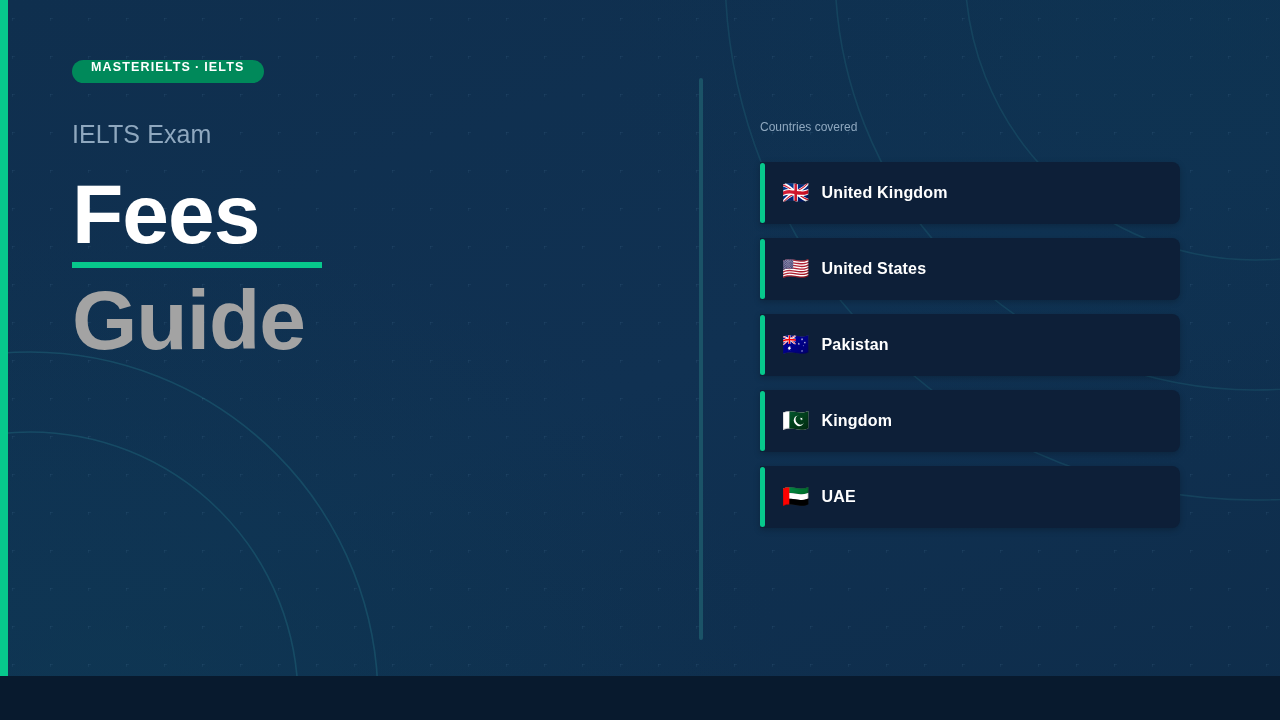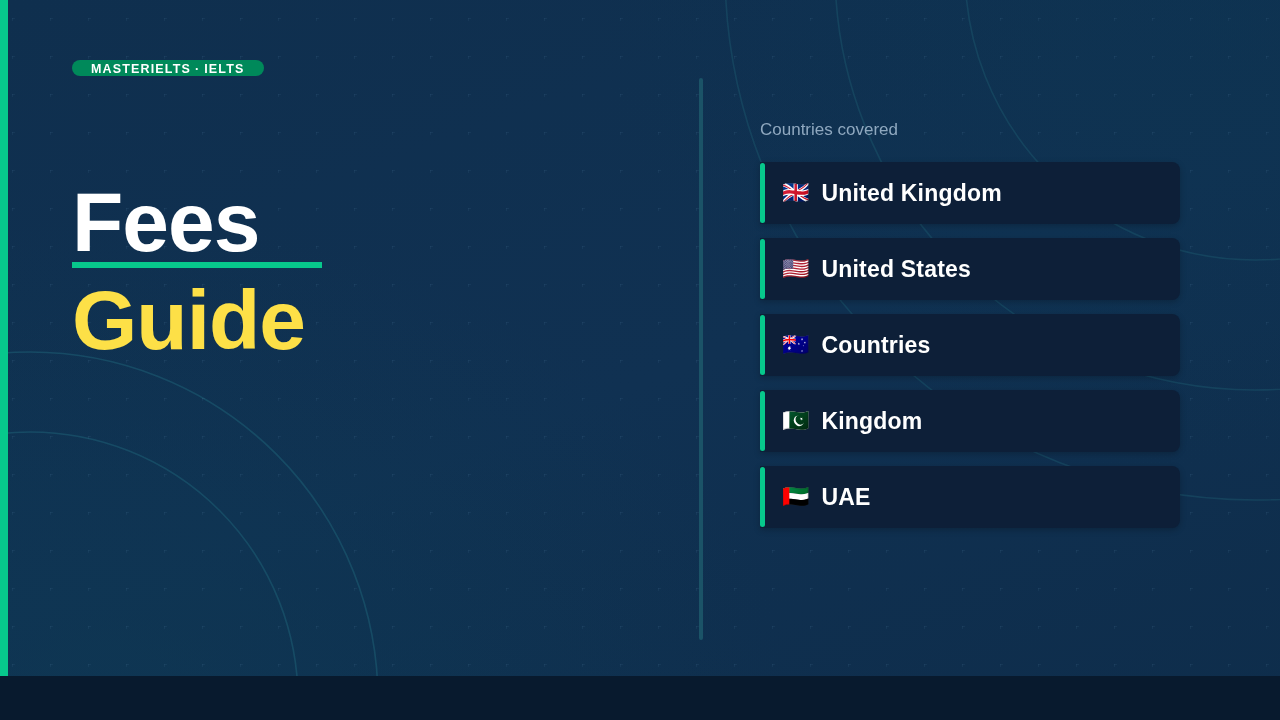--- a/index.html
+++ b/index.html
@@ -87,24 +87,24 @@
     left: 72px;
     top: 0;
     width: 600px;
     height: 720px;
   }
 
   .badge {
     position: absolute;
     left: 0;
     top: 60px;
-    height: 16px;
+    height: 23px;
     padding: 0 19px;
     display: inline-flex;
-    align-items: flex-end;
+    align-items: flex-start;
     gap: 0;
     background: #00895a;
     border-radius: 16px;
     color: #ffffff;
     font-size: 12.5px;
     font-weight: bold;
     letter-spacing: 1.15px;
     white-space: nowrap;
   }
   .badge .dot-sep {
@@ -126,56 +126,55 @@
   .title-1 {
     position: absolute;
     left: 0;
     top: 166px;
     color: #ffffff;
     font-size: 84px;
     line-height: 96px;
     font-weight: bold;
     letter-spacing: -1px;
     white-space: nowrap;
-    margin-top: 8px;
   }
   .title-underline {
     position: absolute;
     left: 0;
     top: 262px;
     width: 250px;
     height: 6px;
     background: #07c88c;
   }
   .title-2 {
     position: absolute;
     left: 0;
     top: 272px;
-    color: #fde047;
+    color: #a3a3a3;
     font-size: 84px;
     line-height: 96px;
     font-weight: bold;
     letter-spacing: -1px;
     white-space: nowrap;
   }
 
   
   .right-col {
     position: absolute;
     left: 760px;
     top: 0;
     width: 420px;
     height: 720px;
   }
   .right-label {
     position: absolute;
     left: 0;
     top: 120px;
     color: #8fa8bf;
-    font-size: 17px;
+    font-size: 12px;
     font-weight: 400;
     white-space: nowrap;
   }
 
   .card-list {
     position: absolute;
     left: 0;
     top: 162px;
     width: 420px;
     display: flex;
@@ -204,21 +203,21 @@
     margin-left: 22px;
     color: #ffffff;
     font-size: 22px;
     line-height: 1;
     letter-spacing: 0px;
     white-space: nowrap;
   }
   .card-name {
     margin-left: 12px;
     color: #ffffff;
-    font-size: 23px;
+    font-size: 16px;
     font-weight: bold;
     letter-spacing: 0.2px;
     white-space: nowrap;
   }
 </style>
 </head>
 <body>
 
 <div id="stage">
 
@@ -245,20 +244,21 @@
   <div class="divider"></div>
 
   <div class="left-col">
 
     <div class="badge">
       <span>MASTERIELTS</span>
       <span class="dot-sep">·</span>
       <span>IELTS</span>
     </div>
 
+    <div class="eyebrow">IELTS Exam</div>
 
     <div class="title-1">Fees</div>
     <div class="title-underline"></div>
     <div class="title-2">Guide</div>
 
   </div>
 
   <div class="right-col">
 
     <div class="right-label">Countries covered</div>
@@ -271,21 +271,21 @@
         <span class="card-name">United Kingdom</span>
       </div>
       <div class="country-card">
         <span class="card-accent"></span>
         <span class="card-flag">🇺🇸</span>
         <span class="card-name">United States</span>
       </div>
       <div class="country-card">
         <span class="card-accent"></span>
         <span class="card-flag">🇦🇺</span>
-        <span class="card-name">Countries</span>
+        <span class="card-name">Pakistan</span>
       </div>
       <div class="country-card">
         <span class="card-accent"></span>
         <span class="card-flag">🇵🇰</span>
         <span class="card-name">Kingdom</span>
       </div>
       <div class="country-card">
         <span class="card-accent"></span>
         <span class="card-flag">🇦🇪</span>
         <span class="card-name">UAE</span>

